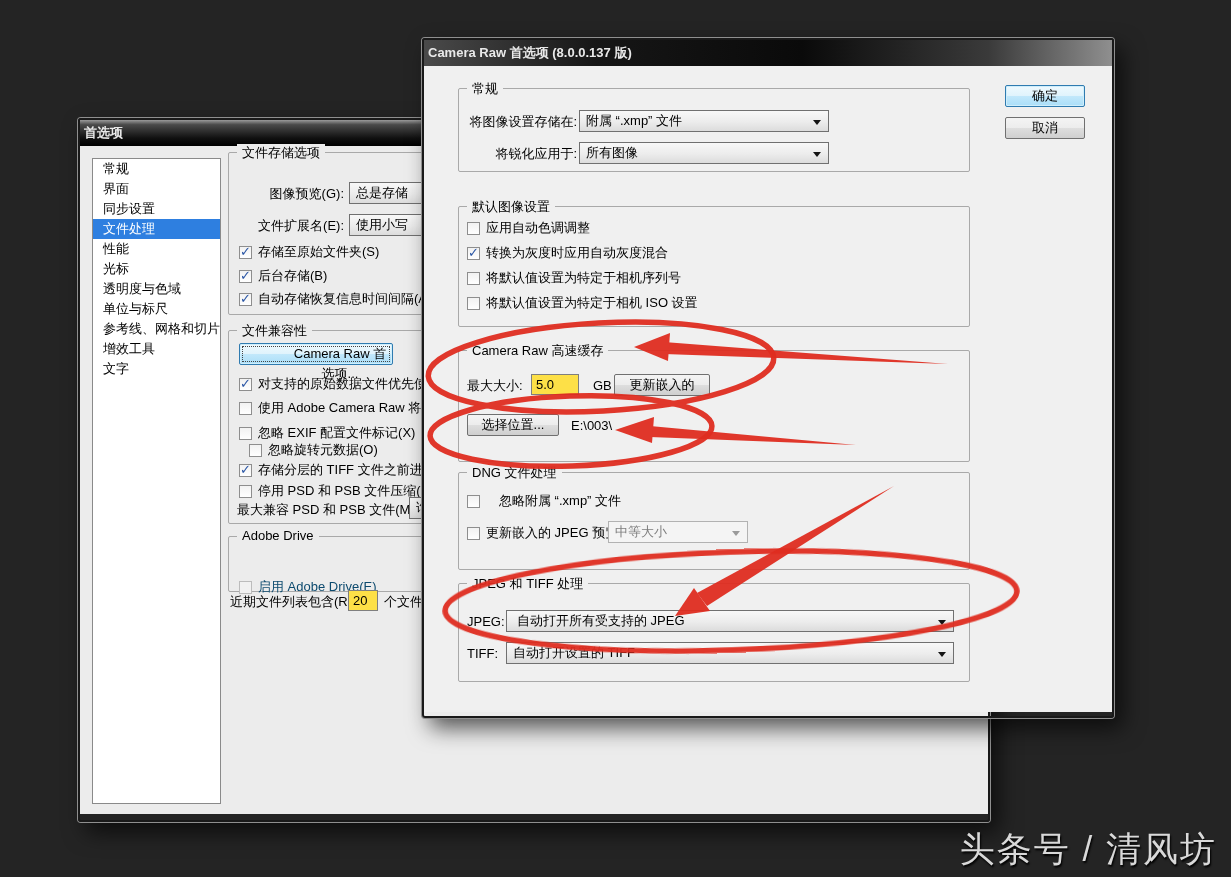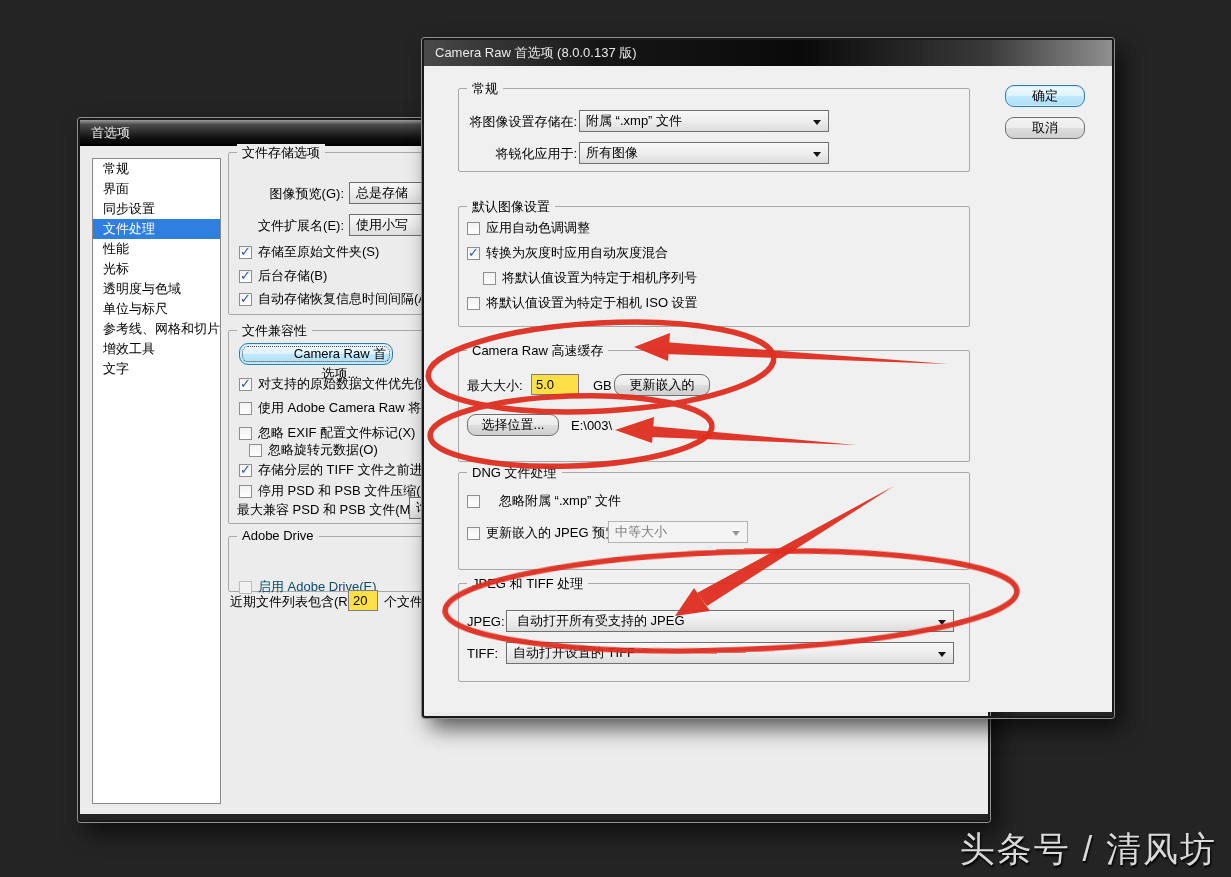--- a/index.html
+++ b/index.html
@@ -2,44 +2,44 @@
 <html><head>
 <meta charset="utf-8">
 <style>
   html,body{margin:0;padding:0;background:#242424;}
   .stage{position:relative;width:1231px;height:877px;overflow:hidden;
          font-family:"Liberation Sans","DejaVu Sans",sans-serif;font-size:13px;color:#000;
          background:#242424;}
   
   .win{position:absolute;border:2px solid #191919;border-radius:3px;
        box-shadow:0 0 0 1px #8f8f8f, 8px 10px 22px rgba(0,0,0,.65);}
-  .titlebar{height:26px;line-height:26px;padding-left:11px;color:#e9e9e9;
+  .titlebar{height:26px;line-height:26px;padding-left:4px;color:#e9e9e9;
             white-space:nowrap;overflow:hidden;
-            background:linear-gradient(180deg,#9a9a9a 0,#4a4a4a 18%,#101010 70%,#000 100%);}
+            background:linear-gradient(180deg,#9a9a9a 0,#4a4a4a 18%,#101010 70%,#000 100%);font-weight:bold;}
   .cr .titlebar{background:linear-gradient(90deg,#4a4a4a 0,#161616 25%,#0a0a0a 55%,#3a3a3a 82%,#8f8f8f 100%),
                 linear-gradient(180deg,#777 0,#111 60%);}
   .client{position:relative;width:100%;box-sizing:border-box;}
   .prefs .client{background:#ececec;height:668px;}
   .cr .client{background:#f0f0f0;height:646px;}
   
   .groupbox{position:absolute;border:1px solid #a9a9a9;border-radius:2px;}
   .legend{position:absolute;top:-9px;left:8px;padding:0 5px;white-space:nowrap;}
   .prefs .legend{background:#ececec;}
   .cr .legend{background:#f0f0f0;}
   .lbl{position:absolute;white-space:nowrap;line-height:16px;}
   .lbl-r{position:absolute;text-align:right;white-space:nowrap;line-height:16px;}
   .combo{position:absolute;height:22px;box-sizing:border-box;border:1px solid #707070;
          background:linear-gradient(180deg,#f8f8f8,#ececec 55%,#dcdcdc);
          line-height:20px;padding:0 24px 0 6px;white-space:nowrap;overflow:hidden;}
   .combo::after{content:"";position:absolute;right:7px;top:9px;
                 border:4px solid transparent;border-top:5px solid #141414;}
   .combo.disabled{border-color:#b2b2b2;color:#7d7d7d;background:#f4f4f4;}
   .combo.disabled::after{border-top-color:#9a9a9a;}
   .btn{position:absolute;box-sizing:border-box;height:22px;line-height:20px;text-align:center;
-       border:1px solid #707070;border-radius:9px;
+       border:1px solid #707070;border-radius:2px;
        background:linear-gradient(180deg,#f4f4f4,#ececec 50%,#dedede 50%,#cfcfcf);}
   .btn.primary{border-color:#2f7bb0;
        background:linear-gradient(180deg,#eef9fe,#dff3fc 50%,#c2e8fb 50%,#aadef8);
        box-shadow:inset 0 0 0 1px #cfeefb;}
   .btn.focusdash{outline:1px dotted #444;outline-offset:-4px;padding-left:48px;}
   .cb{position:absolute;display:flex;align-items:center;gap:6px;height:16px;white-space:nowrap;}
   .cb .box{width:13px;height:13px;flex:0 0 13px;box-sizing:border-box;border:1px solid #8e8e8e;
            background:linear-gradient(180deg,#f2f2f2,#ffffff);position:relative;}
   .cb.on .box::after{content:"✓";position:absolute;left:0;top:-3px;font-size:13px;
                      font-weight:bold;color:#2a56a5;}
@@ -167,21 +167,21 @@
       <div class="groupbox" style="left:34px;top:140px;width:510px;height:119px;">
         <span class="legend">默认图像设置</span>
         <div class="cb" style="left:8px;top:13px;">
           <span class="box"></span>
           <span>应用自动色调调整</span>
         </div>
         <div class="cb on" style="left:8px;top:38px;">
           <span class="box"></span>
           <span>转换为灰度时应用自动灰度混合</span>
         </div>
-        <div class="cb" style="left:24px;top:63px;">
+        <div class="cb" style="left:8px;top:63px;">
           <span class="box"></span>
           <span>将默认值设置为特定于相机序列号</span>
         </div>
         <div class="cb" style="left:8px;top:88px;">
           <span class="box"></span>
           <span>将默认值设置为特定于相机 ISO 设置</span>
         </div>
       </div>
 
       <div class="groupbox" style="left:34px;top:284px;width:510px;height:110px;">

